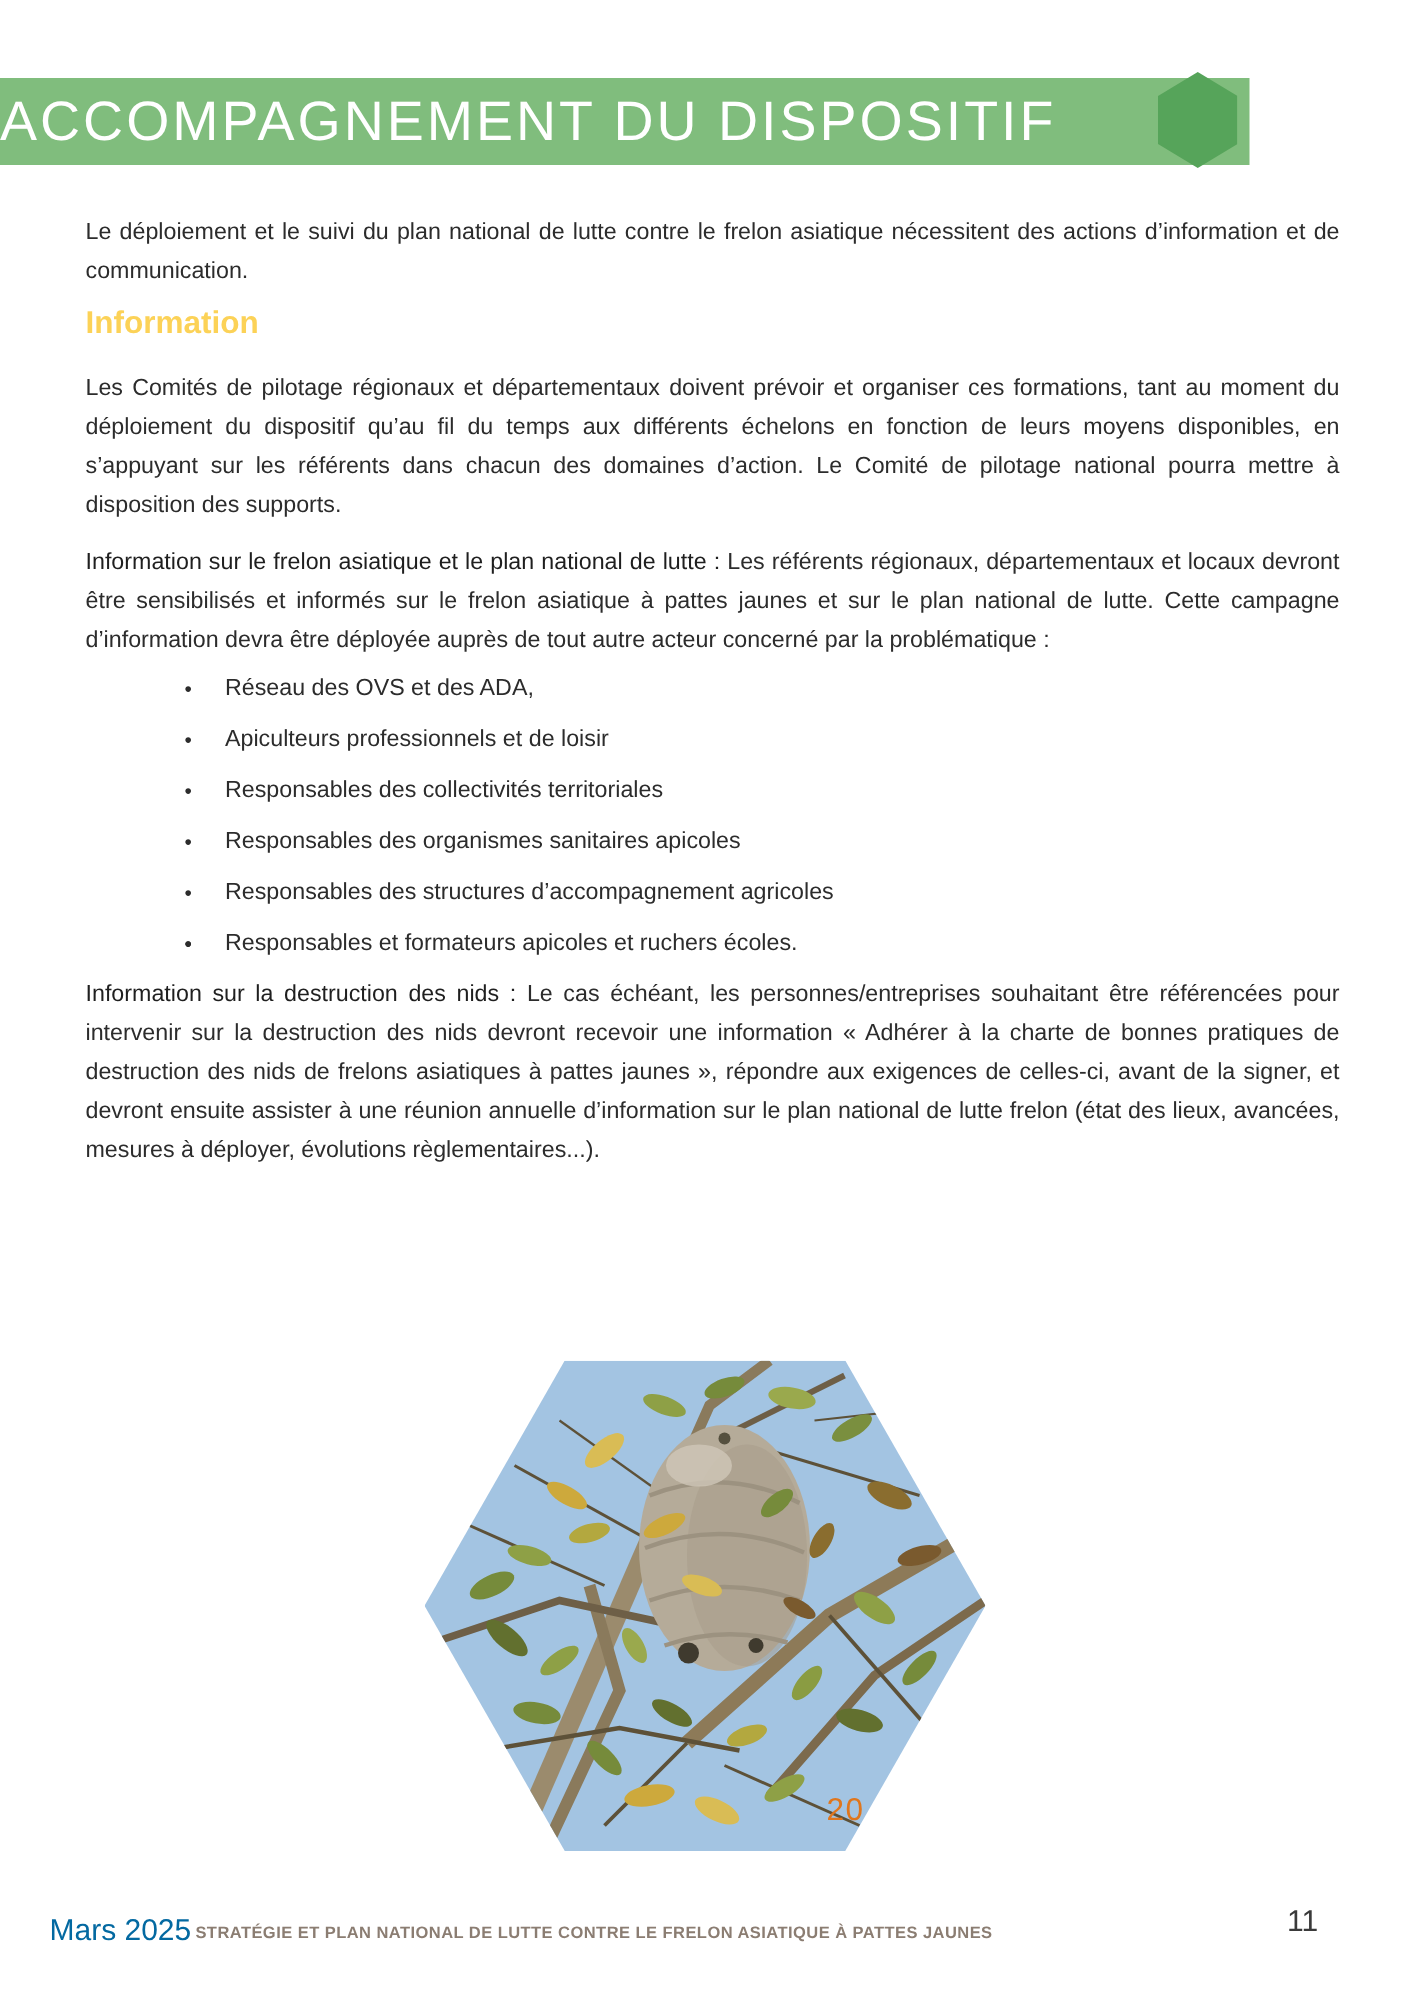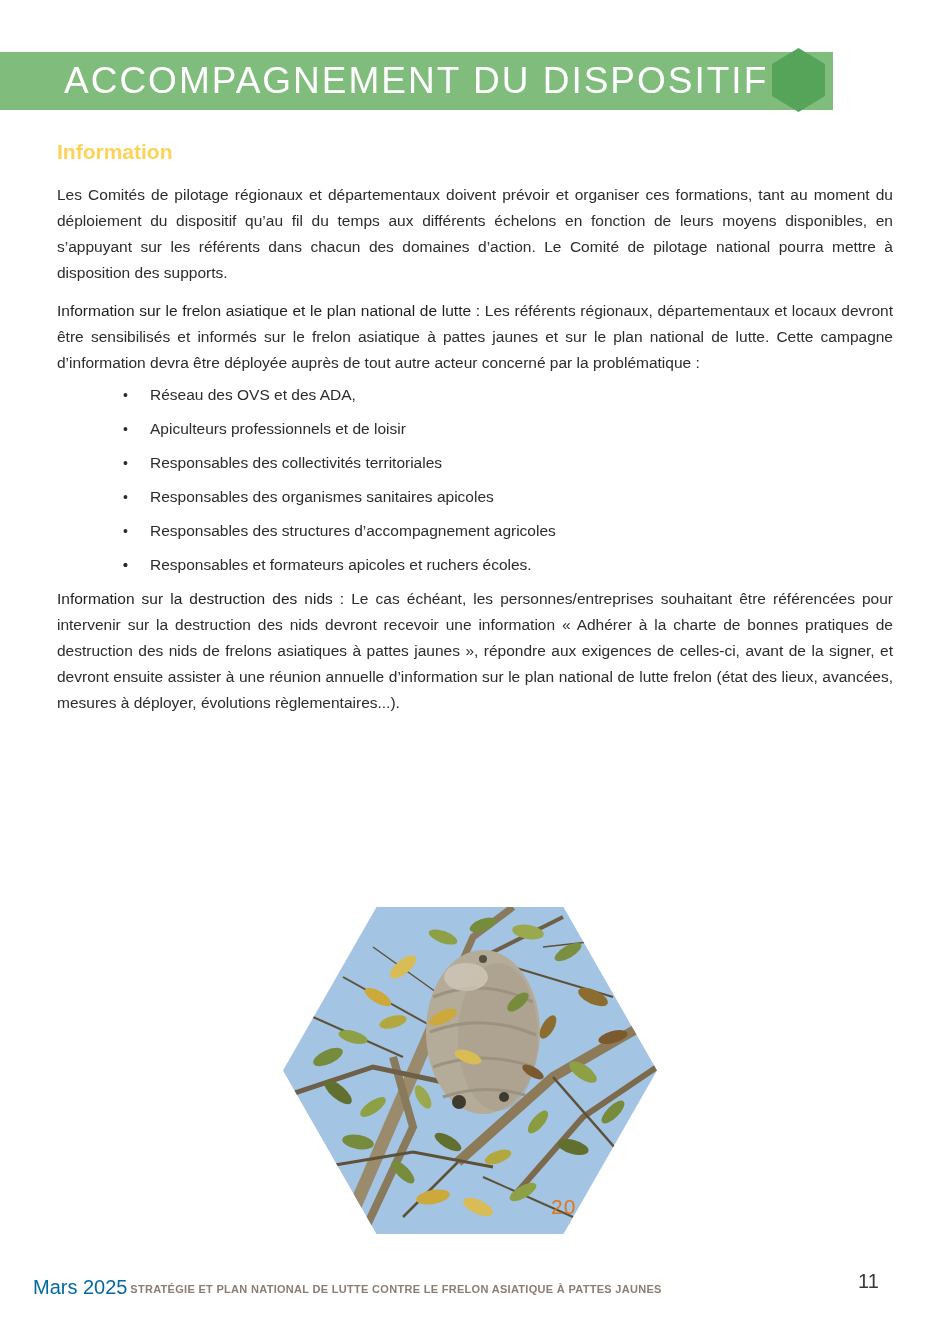--- a/index.html
+++ b/index.html
@@ -1,21 +1,21 @@
 <!DOCTYPE html>
 <html><head>
 <meta charset="utf-8">
 <style>
   html,body{margin:0;padding:0;background:#ffffff;}
   .page{position:relative;width:944px;height:1342px;background:#ffffff;overflow:hidden;
         font-family:"Liberation Sans", sans-serif;color:#2c2c2c;}
 
   
   .banner{position:absolute;left:0;top:52px;width:833px;height:58px;background:#80bd7d;}
-  .banner-title{margin:0;padding-left:64px;font-size:37px;font-weight:400;color:#ffffff;
+  .banner-title{margin:0;font-size:37px;font-weight:400;color:#ffffff;
                 letter-spacing:2px;line-height:58px;white-space:nowrap;}
   .hex-accent{position:absolute;left:772px;top:48px;width:53px;height:64px;background:#56a45a;
               clip-path:polygon(50% 0%,100% 25%,100% 75%,50% 100%,0% 75%,0% 25%);}
 
   
   .content{position:absolute;left:57px;top:142px;width:836px;font-size:15.5px;line-height:26px;
            text-align:justify;}
   .content p{margin:0 0 12px 0;}
   .info-heading{margin:0 0 20px 0;font-size:21px;line-height:20px;font-weight:bold;color:#fcd257;
                 text-align:left;}
@@ -44,20 +44,21 @@
 
 <div class="page">
 
   <div class="banner">
     <h1 class="banner-title">ACCOMPAGNEMENT DU DISPOSITIF</h1>
   </div>
   <div class="hex-accent"></div>
 
   <div class="content">
 
+    <p>Le déploiement et le suivi du plan national de lutte contre le frelon asiatique nécessitent des actions d’information et de communication.</p>
 
     <h2 class="info-heading">Information</h2>
 
     <p>Les Comités de pilotage régionaux et départementaux doivent prévoir et organiser ces formations, tant au moment du déploiement du dispositif qu’au fil du temps aux différents échelons en fonction de leurs moyens disponibles, en s’appuyant sur les référents dans chacun des domaines d’action. Le Comité de pilotage national pourra mettre à disposition des supports.</p>
 
     <p class="para-frelon"><strong class="lead">Information sur le frelon asiatique et le plan national de lutte :</strong> <span>Les référents régionaux, départementaux et locaux devront être sensibilisés et informés sur le frelon asiatique à pattes jaunes et sur le plan national de lutte. Cette campagne d’information devra être déployée auprès de tout autre acteur concerné par la problématique :</span></p>
 
     <ul class="bullet-list">
       <li><span class="bullet-dot">•</span><span>Réseau des OVS et des ADA,</span></li>
       <li><span class="bullet-dot">•</span><span>Apiculteurs professionnels et de loisir</span></li>

